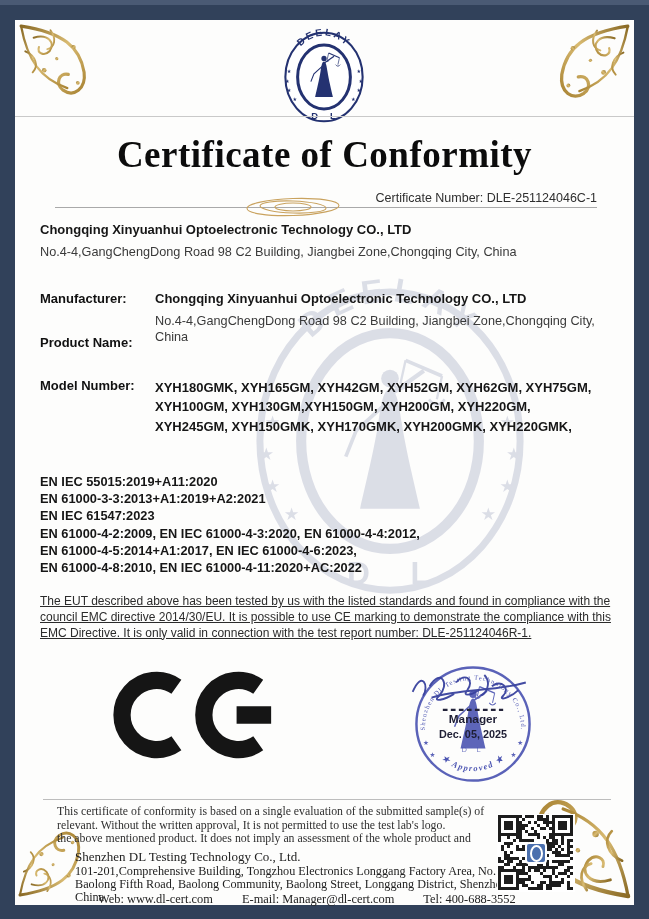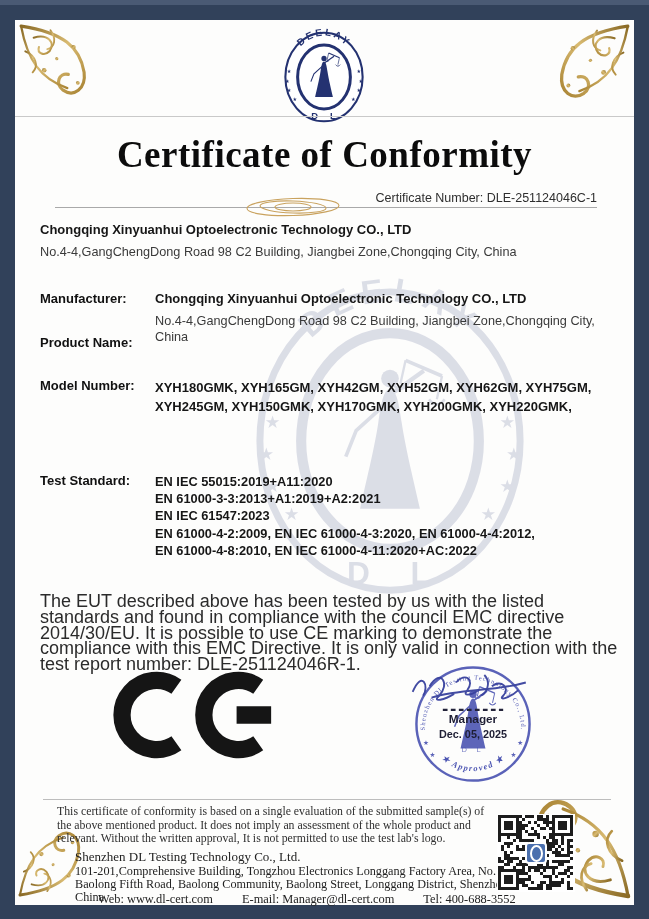--- a/index.html
+++ b/index.html
@@ -27,21 +27,21 @@
   .ribbon{position:absolute;left:228px;top:172px;width:100px;height:30px;}
 
   .frow{position:absolute;left:25px;width:575px;display:flex;}
   .flabel{width:115px;flex:none;font-weight:bold;font-size:13px;color:#111;}
   .fgroup{flex:1;}
   .fco{font-weight:bold;font-size:13px;color:#161616;}
   .faddr{font-size:12.7px;color:#3a3a3a;line-height:15.5px;margin-top:8px;}
   .fbold-lines div{font-weight:bold;font-size:13px;color:#161616;line-height:19.4px;}
   .fstd-lines div{font-weight:bold;font-size:12.8px;color:#161616;line-height:17.2px;}
 
-  .statement{position:absolute;left:25px;top:574px;width:578px;font-size:18px;line-height:15.8px;color:#2b2b2b;}
+  .statement{position:absolute;left:25px;top:574px;width:578px;font-size:12px;line-height:15.8px;color:#2b2b2b;text-decoration:underline;}
 
   .ce{position:absolute;left:90px;top:645px;width:185px;height:100px;}
 
   .stamp{position:absolute;left:392px;top:638px;width:132px;height:132px;}
   .fig-logo{fill:#243271;stroke:#243271;}
   .fig-stamp{fill:#4c55b2;stroke:#4c55b2;}
 
   .sep2{position:absolute;left:28px;top:779px;width:568px;height:1px;background:#bdbdbd;}
   .disclaimer{position:absolute;left:42px;top:785px;width:455px;
       font-family:"Liberation Serif",serif;font-size:11.8px;line-height:13.6px;color:#2f2f2f;}
@@ -165,30 +165,31 @@
         <div class="faddr">No.4-4,GangChengDong Road 98 C2 Building, Jiangbei Zone,Chongqing City, China</div>
       </div>
     </div>
     <div class="frow" style="top:315px">
       <div class="flabel">Product Name:</div>
     </div>
     <div class="frow" style="top:358px">
       <div class="flabel">Model Number:</div>
       <div class="fgroup fbold-lines">
         <div>XYH180GMK, XYH165GM, XYH42GM, XYH52GM, XYH62GM, XYH75GM,</div>
+        <div>XYH100GM, XYH130GM,XYH150GM, XYH200GM, XYH220GM,</div>
         <div>XYH245GM, XYH150GMK, XYH170GMK, XYH200GMK, XYH220GMK,</div>
       </div>
     </div>
     <div class="frow" style="top:453px">
-      <div class="flabel">Test Standard:</div>
       <div class="fgroup fstd-lines">
         <div>EN IEC 55015:2019+A11:2020</div>
         <div>EN 61000-3-3:2013+A1:2019+A2:2021</div>
         <div>EN IEC 61547:2023</div>
         <div>EN 61000-4-2:2009, EN IEC 61000-4-3:2020, EN 61000-4-4:2012,</div>
+        <div>EN 61000-4-5:2014+A1:2017, EN IEC 61000-4-6:2023,</div>
         <div>EN 61000-4-8:2010, EN IEC 61000-4-11:2020+AC:2022</div>
       </div>
     </div>
 
     <div class="statement">The EUT described above has been tested by us with the listed standards and found in compliance with the council EMC directive 2014/30/EU. It is possible to use CE marking to demonstrate the compliance with this EMC Directive. It is only valid in connection with the test report number: DLE-251124046R-1.</div>
 
     <svg class="ce" viewBox="0 0 200 110">
       <g stroke="#151515" stroke-width="19" fill="none">
         <path d="M76.8,23.9 A38,38 0 1 0 76.8,86.1"></path>
         <path d="M166.8,23.9 A38,38 0 1 0 166.8,86.1"></path>
@@ -222,22 +223,22 @@
       <g fill="none" stroke="#39429e" stroke-width="2" opacity=".95">
         <path d="M-64,-34 C-54,-58 -46,-40 -53,-30 M-46,-40 C-34,-60 -24,-42 -36,-30 C-44,-22 -30,-26 -20,-32"></path>
         <path d="M-18,-44 C-8,-56 2,-46 -6,-36 C-12,-29 -2,-30 6,-36 M12,-52 C20,-44 14,-32 8,-30 M20,-40 C30,-48 40,-38 32,-30 C26,-24 40,-28 48,-36"></path>
         <path d="M-44,-28 C-12,-38 22,-34 56,-44"></path>
       </g>
     </svg>
 
     <div class="sep2"></div>
     <div class="disclaimer">
       <div>This certificate of conformity is based on a single evaluation of the  submitted sample(s) of</div>
+      <div>relevant. Without the written approval,  It is not permitted to use the test lab's logo.</div>
       <div>the above mentioned product. It does not imply an assessment of the whole product and</div>
-      <div>relevant. Without the written approval,  It is not permitted to use the test lab's logo.</div>
     </div>
     <div class="f-company">Shenzhen DL Testing Technology Co., Ltd.</div>
     <div class="f-addr">101-201,Comprehensive Building, Tongzhou Electronics Longgang Factory Area, No.1 Baolong Fifth Road, Baolong Community, Baolong Street, Longgang District, Shenzhen, China</div>
     <div class="f-contact">
       <span>Web: www.dl-cert.com</span>
       <span>E-mail: Manager@dl-cert.com</span>
       <span>Tel: 400-688-3552</span>
     </div>
 
     <div class="qr">

